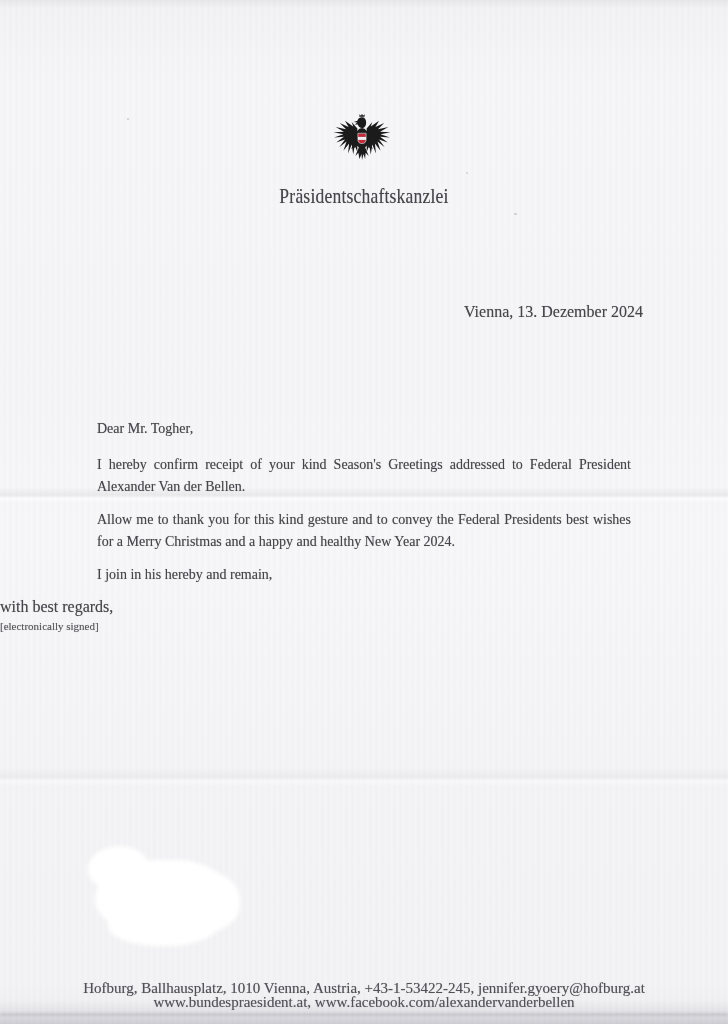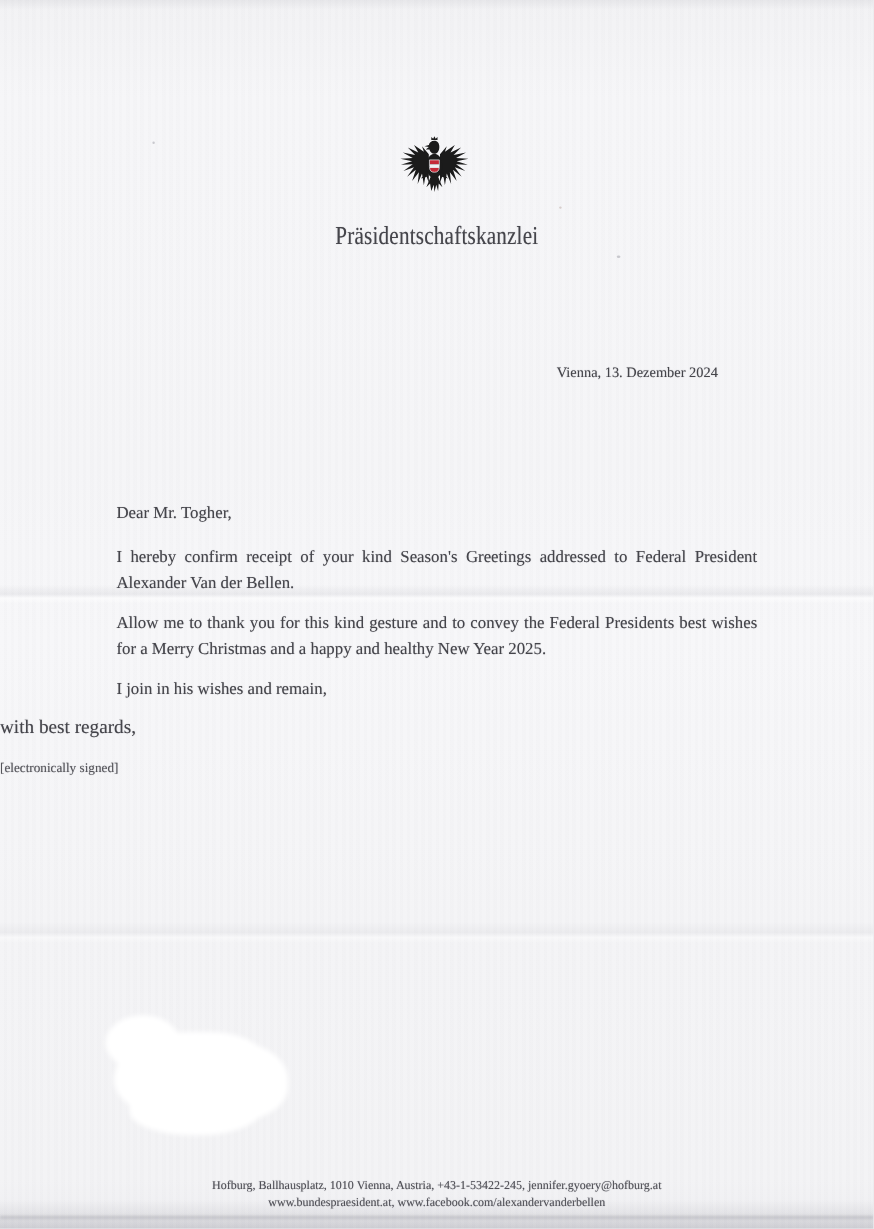--- a/index.html
+++ b/index.html
@@ -22,34 +22,34 @@
       rgba(255,255,255,0.035) 0 3px,
       rgba(125,125,135,0.018) 3px 6px);
   }
   .txt{text-shadow:0 0 0.8px rgba(69,69,75,0.45);}
   .emblem{position:absolute;left:331px;top:109px;width:62px;height:64px;}
   .org-title{
     position:absolute;left:0;right:0;top:184px;
     text-align:center;font-size:21.5px;letter-spacing:0.2px;
     transform:scaleX(0.82);
   }
-  .meta-block{position:absolute;left:464px;top:303px;font-size:12px;}
+  .meta-block{position:absolute;left:464px;top:303px;font-size:16px;}
   .meta-block .ref{margin-top:19px;}
   .body-block{position:absolute;left:97px;top:418px;width:534px;font-size:14px;line-height:22px;}
   .body-block p{margin:0;text-align:justify;}
   .body-block .salutation{text-align:left;}
   .body-block .p1{margin-top:14px;}
   .body-block .p2{margin-top:11px;}
   .body-block .closing{margin-top:11px;text-align:left;}
   .sig-block{position:absolute;left:0;right:0;top:597px;font-size:16px;line-height:20px;}
   .sig-block .sig-name{margin-top:15px;}
   .sig-block .sig-dept{margin-top:-2px;line-height:18px;}
-  .sig-block .sig-note{font-size:11px;line-height:14px;margin-top:16px;color:#55555b;}
+  .sig-block .sig-note{font-size:11px;line-height:14px;margin-top:2px;color:#55555b;}
   .footer-block{position:absolute;left:0;right:0;top:982px;text-align:center;
-    font-size:10px;line-height:13.5px;color:#505057;}
+    font-size:15px;line-height:13.5px;color:#505057;}
   
   .crease-upper{
     position:absolute;left:0;right:0;top:487px;height:16px;pointer-events:none;
     background:linear-gradient(180deg,rgba(120,120,132,0.0),rgba(120,120,132,0.10) 50%,
       rgba(255,255,255,0.55) 72%,rgba(120,120,132,0.0));
   }
   .crease-lower{
     position:absolute;left:0;right:0;top:768px;height:18px;pointer-events:none;
     background:linear-gradient(180deg,rgba(120,120,132,0.0),rgba(125,125,137,0.07) 50%,
       rgba(255,255,255,0.4) 74%,rgba(120,120,132,0.0));
@@ -112,22 +112,22 @@
 
   <div class="org-title txt">Präsidentschaftskanzlei</div>
 
   <div class="meta-block">
     <div class="txt">Vienna, 13. Dezember 2024</div>
   </div>
 
   <div class="body-block">
     <p class="salutation txt">Dear Mr. Togher,</p>
     <p class="p1 txt">I hereby confirm receipt of your kind Season's Greetings addressed to Federal President Alexander Van der Bellen.</p>
-    <p class="p2 txt">Allow me to thank you for this kind gesture and to convey the Federal Presidents best wishes for a Merry Christmas and a happy and healthy New Year 2025.</p>
-    <p class="closing txt">I join in his wishes and remain,</p>
+    <p class="p2 txt">Allow me to thank you for this kind gesture and to convey the Federal Presidents best wishes for a Merry Christmas and a happy and healthy New Year 2024.</p>
+    <p class="closing txt">I join in his hereby and remain,</p>
   </div>
 
   <div class="sig-block">
     <div class="txt">with best regards,</div>
     <div class="sig-note txt">[electronically signed]</div>
   </div>
 
   <div class="redaction">
     <div class="b b1"></div>
       <div class="b b2"></div>

